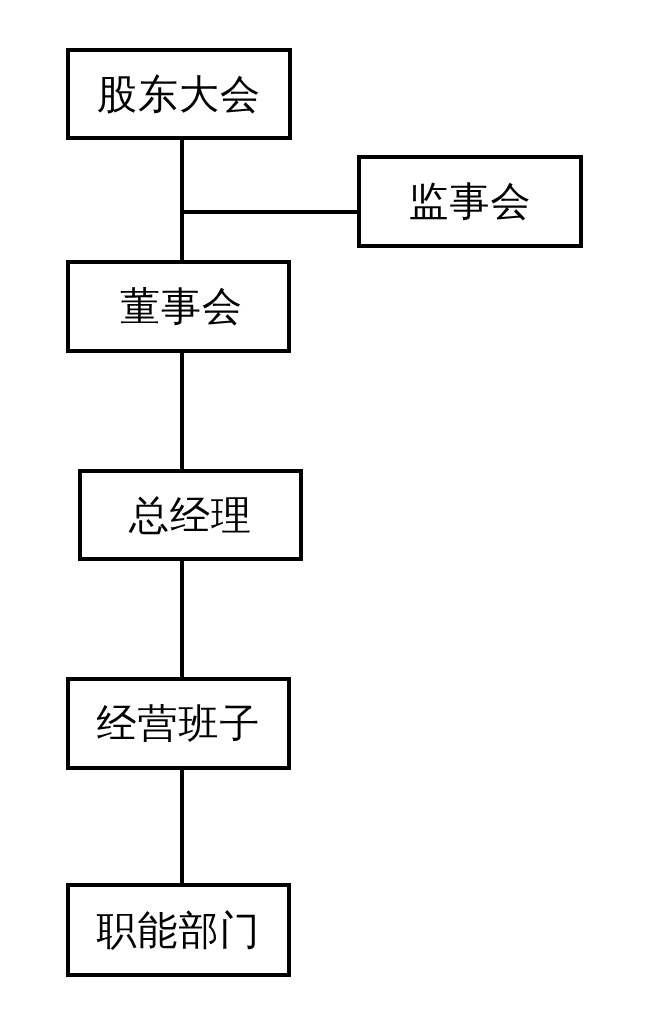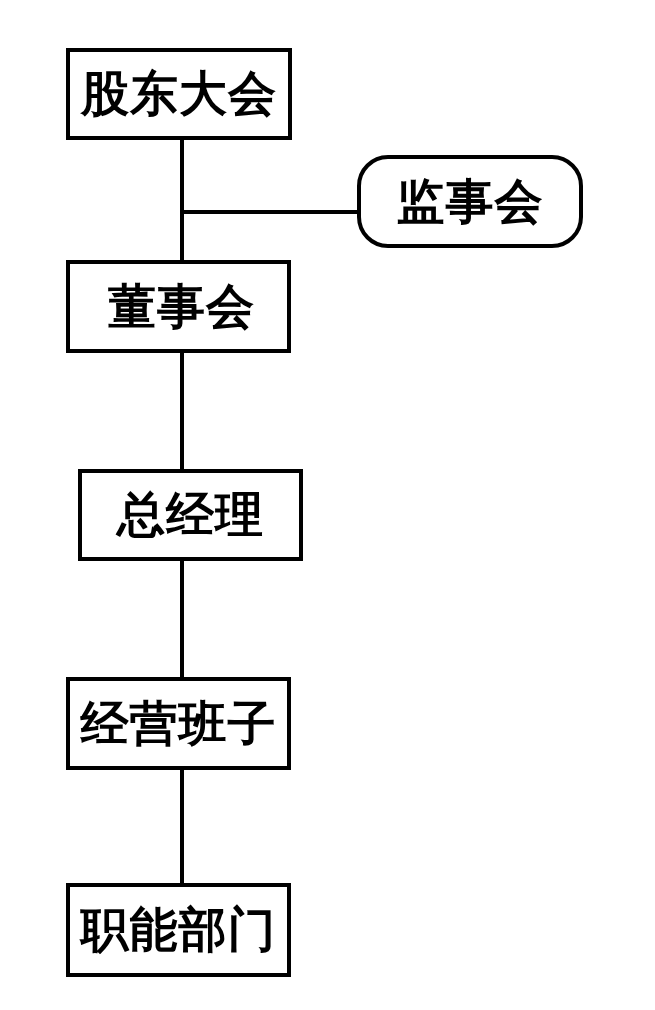--- a/index.html
+++ b/index.html
@@ -19,34 +19,34 @@
     position: absolute;
     box-sizing: border-box;
     border: 4px solid #000000;
     background: #ffffff;
     display: flex;
     align-items: center;
     justify-content: center;
     z-index: 2;
   }
   .node .label {
-    font-size: 48px;
-    font-weight: 700;
+    font-size: 40px;
+    font-weight: 400;
     color: #000000;
     letter-spacing: 1px;
     white-space: nowrap;
   }
   .connector {
     position: absolute;
     background: #000000;
     z-index: 1;
   }
   
   #node-shareholders { left: 66px;  top: 48px;  width: 226px; height: 92px; }
-  #node-supervisors  { left: 357px; top: 155px; width: 226px; height: 93px; border-radius: 31px; }
+  #node-supervisors  { left: 357px; top: 155px; width: 226px; height: 93px; }
   #node-board        { left: 66px;  top: 260px; width: 225px; height: 93px; padding-left: 6px; }
   #node-gm           { left: 78px;  top: 469px; width: 225px; height: 92px; }
   #node-team         { left: 66px;  top: 677px; width: 225px; height: 93px; }
   #node-depts        { left: 66px;  top: 883px; width: 225px; height: 94px; }
   
   #conn-shareholders-board { left: 180px; top: 138px; width: 4px;   height: 124px; }
   #conn-branch-supervisors { left: 182px; top: 210px; width: 177px; height: 4px;   }
   #conn-board-gm           { left: 180px; top: 351px; width: 4px;   height: 120px; }
   #conn-gm-team            { left: 180px; top: 559px; width: 4px;   height: 120px; }
   #conn-team-depts         { left: 180px; top: 768px; width: 4px;   height: 117px; }

